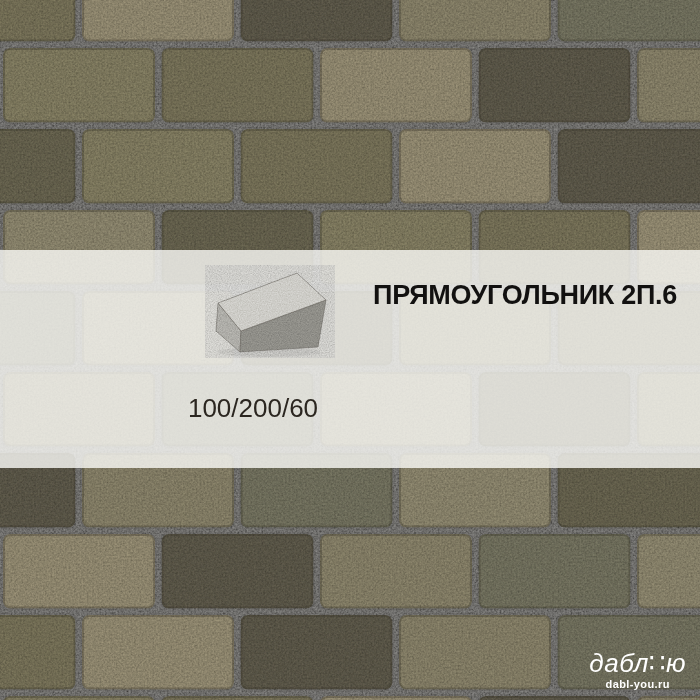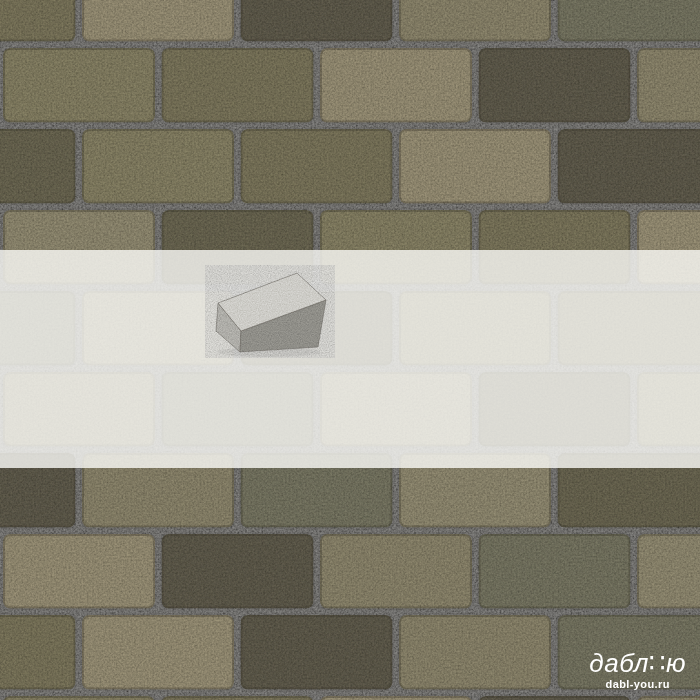--- a/index.html
+++ b/index.html
@@ -131,22 +131,24 @@
       </filter>
     </defs>
     <ellipse cx="64" cy="94" rx="52" ry="5" fill="#000000" opacity="0.10"></ellipse>
     <g filter="url(#grainBrick)" stroke="#6a6760" stroke-width="0.6" stroke-linejoin="round">
       <polygon points="13,45 36,73 35,94 11,73" fill="#aeada8"></polygon>
       <polygon points="36,73 121,42 113,89 35,94" fill="#8f8e88"></polygon>
       <polygon points="13,45 92,15 121,42 36,73" fill="#cdccc7"></polygon>
     </g>
   </svg>
 
+  <div class="title" style="color: rgb(18, 17, 16);">ПРЯМОУГОЛЬНИК 2П.6</div>
 
   <div class="specs" style="color: rgb(43, 38, 32);">
+    <div>100/200/60</div>
   </div>
 
   <div class="brand" style="color: rgb(255, 255, 255);">
     <div class="brand-logo">дабл∷ю</div>
     <div class="brand-site">dabl-you.ru</div>
   </div>
 
 </div>
 
 </body></html>

